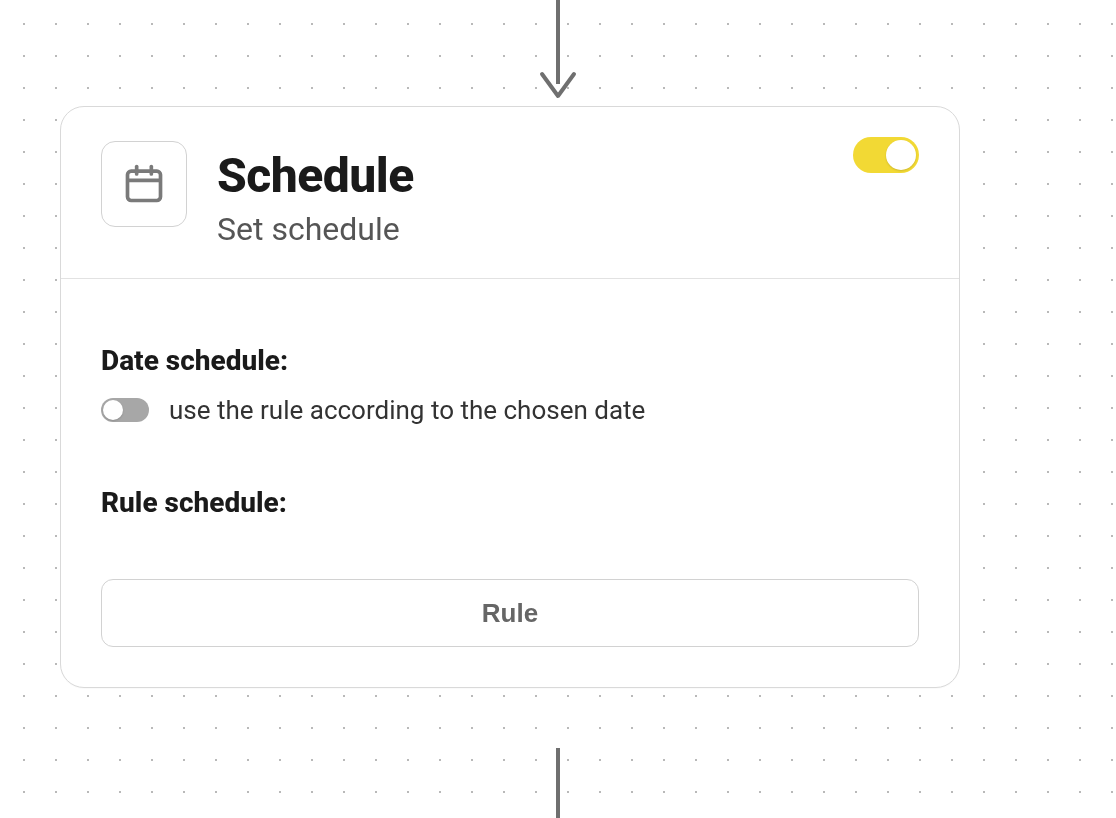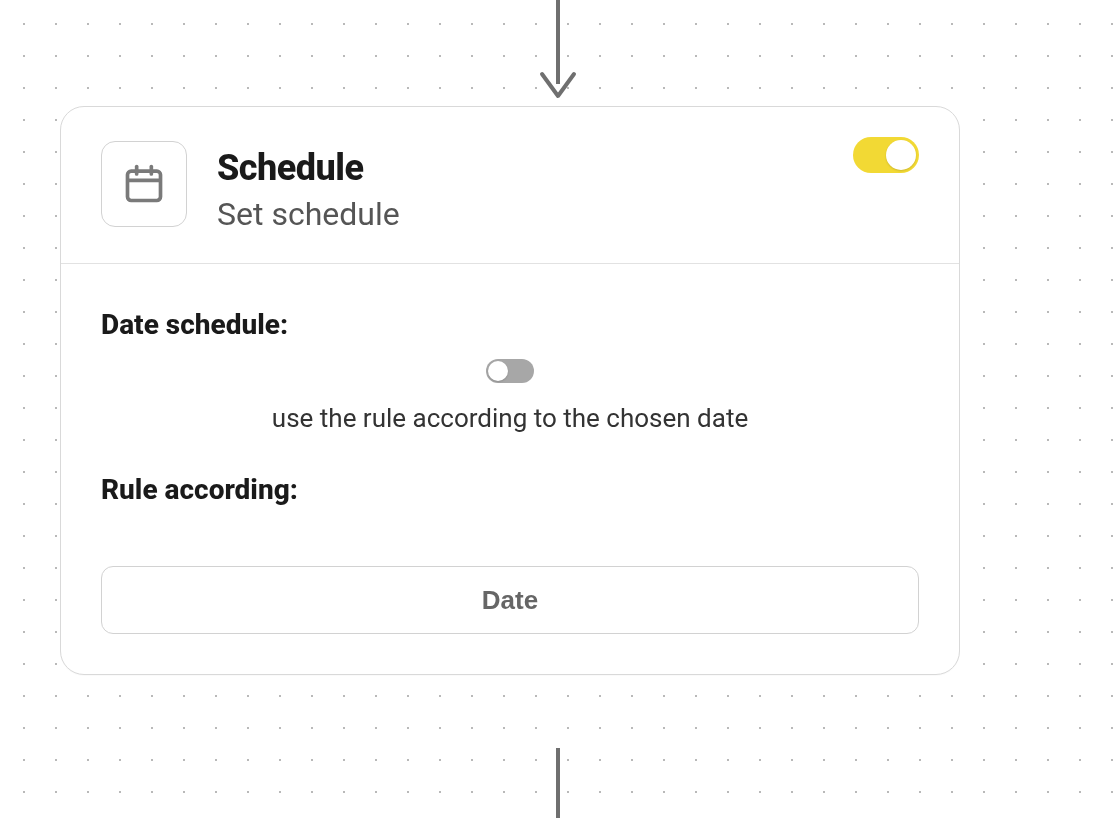--- a/index.html
+++ b/index.html
@@ -69,21 +69,21 @@
     flex-shrink: 0;
   }
   .icon-box svg { width: 44px; height: 44px; }
   .header-text {
     display: flex;
     flex-direction: column;
     gap: 6px;
     padding-top: 6px;
   }
   .title {
-    font-size: 36px;
+    font-size: 48px;
     font-weight: 800;
     color: #1a1a1a;
     letter-spacing: -0.5px;
   }
   .subtitle {
     font-size: 32px;
     color: #555;
     font-weight: 400;
   }
   .master-toggle {
@@ -119,31 +119,31 @@
   .card-body {
     padding: 44px 40px 40px 40px;
     display: flex;
     flex-direction: column;
     gap: 40px;
   }
   .section {
     display: flex;
     flex-direction: column;
     gap: 18px;
+    margin-top: 21px;
   }
   .section-title {
     font-size: 28px;
     font-weight: 800;
     color: #1a1a1a;
   }
   .section-row {
     display: flex;
     align-items: center;
     gap: 20px;
-    flex-direction: column;
   }
   .section-desc {
     font-size: 26px;
     color: #333;
     font-weight: 400;
   }
   .next-btn {
     margin-top: 20px;
     width: 100%;
     height: 68px;
@@ -199,25 +199,25 @@
         <div class="section-title">Date schedule:</div>
         <div class="section-row">
           <div class="toggle small off" id="date-toggle">
             <div class="knob"></div>
           </div>
           <div class="section-desc">use the rule according to the chosen date</div>
         </div>
       </div>
 
       <div class="section">
-        <div class="section-title">Rule according:</div>
+        <div class="section-title">Rule schedule:</div>
       </div>
 
       <button class="next-btn">
-        <span>Date</span>
+        <span>Rule</span>
       </button>
 
     </div>
   </div>
 
   <div class="line-out"></div>
 
 </div>
 
 </body></html>

